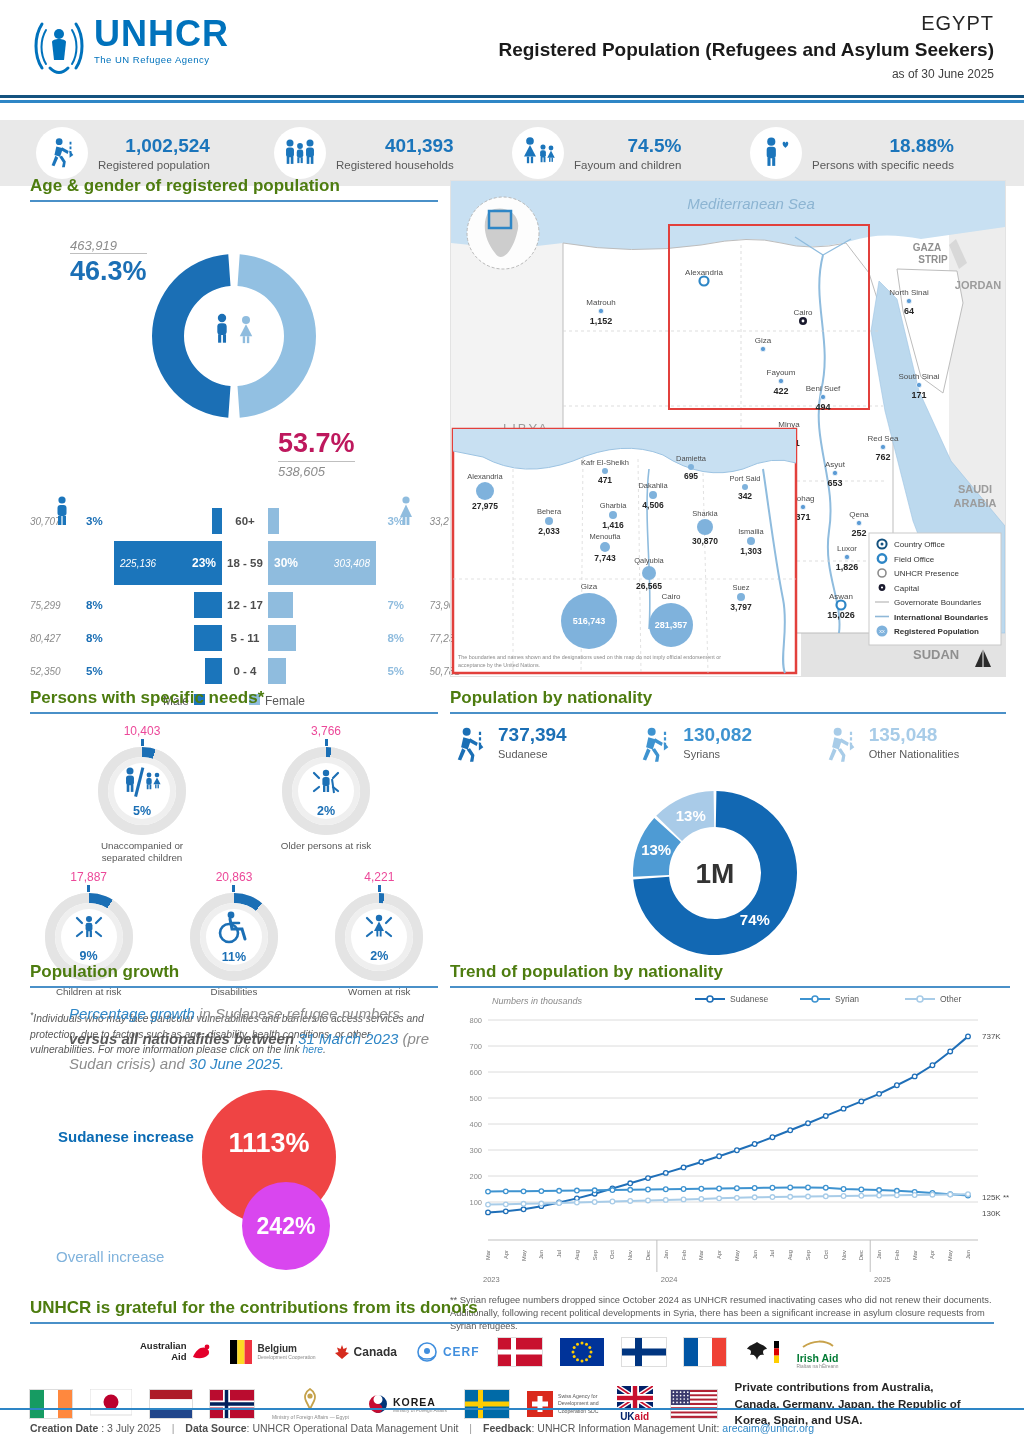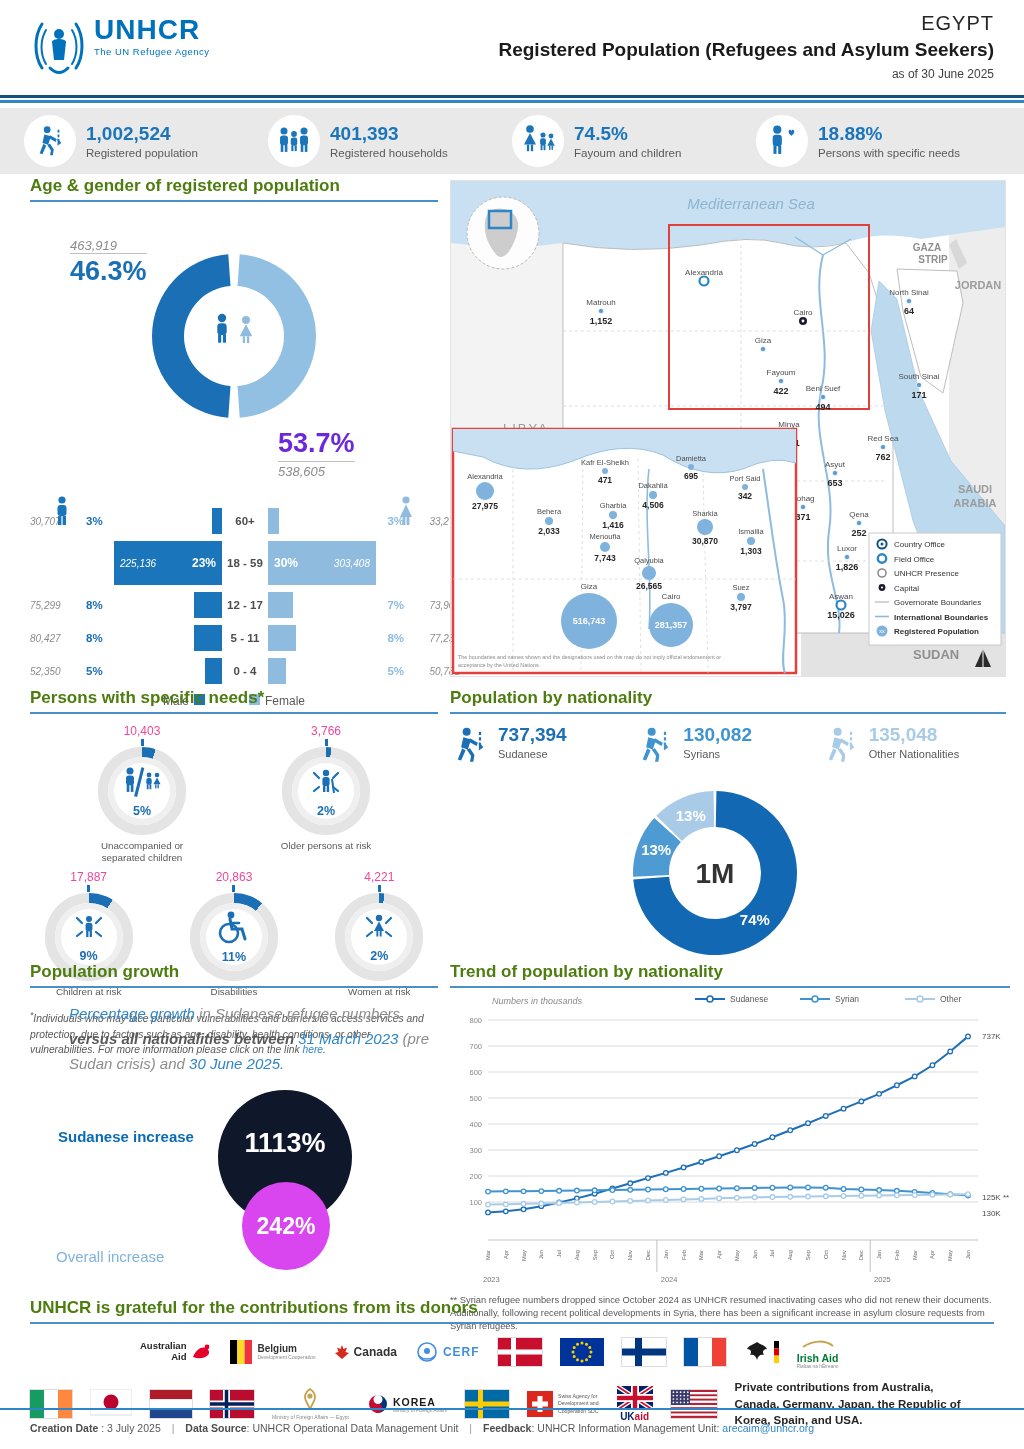--- a/index.html
+++ b/index.html
@@ -2,32 +2,32 @@
 <html><head>
 <meta charset="utf-8">
 <style>
   * { margin:0; padding:0; box-sizing:border-box; }
   body { background:#d8d8d8; font-family:"Liberation Sans", sans-serif; }
   .page { position:relative; width:1024px; height:1449px; background:#fff; margin:0 auto; overflow:hidden; }
 
   
   .header { position:absolute; left:0; top:0; width:100%; height:96px; }
   .logo-wrap { position:absolute; left:30px; top:16px; display:flex; align-items:flex-start; gap:6px; }
-  .logo-text { color:#0072bc; font-weight:bold; font-size:28px; letter-spacing:1px; line-height:1; }
+  .logo-text { color:#0072bc; font-weight:bold; font-size:36px; letter-spacing:1px; line-height:1; }
   .logo-sub { color:#0072bc; font-size:9.5px; letter-spacing:.5px; margin-top:2px; }
   .head-right { position:absolute; right:30px; top:12px; text-align:right; }
   .head-country { font-size:20px; color:#262626; letter-spacing:1px; }
   .head-title { font-size:19px; font-weight:bold; color:#1a1a1a; margin-top:4px; }
   .head-asof { font-size:12px; color:#404040; margin-top:6px; }
   .rule { position:absolute; left:0; top:95px; width:100%; }
   .rule .r1 { height:3px; background:#14527f; }
   .rule .r2 { height:3px; background:#2e86c6; margin-top:2px; }
 
   
-  .stats { position:absolute; left:0; top:108px; width:100%; height:66px; background:#e9e9e9; display:flex; align-items:center; padding:0 24px; }
+  .stats { position:absolute; left:0; top:120px; width:100%; height:66px; background:#e9e9e9; display:flex; align-items:center; padding:0 36px;text-align:right; }
   .stat { flex:1; display:flex; align-items:center; gap:10px; }
   .stat-circle { width:52px; height:52px; border-radius:50%; background:#fff; display:flex; align-items:center; justify-content:center; flex:0 0 52px; }
   .stat-value { font-size:19px; font-weight:bold; color:#1b75bb; }
   .stat-label { font-size:11.5px; color:#595959; margin-top:2px; }
 
   
   h2.sec { color:#4d7c0f; font-size:17px; font-weight:bold; padding-bottom:4px; border-bottom:2px solid #4a90c8; }
 
   
   .age-sec    { position:absolute; left:30px;  top:176px; width:408px; }
@@ -38,21 +38,21 @@
   .trend-sec  { position:absolute; left:450px; top:962px; width:560px; }
   .donors-sec { position:absolute; left:30px;  top:1298px; width:964px; }
   .footer     { position:absolute; left:0;     top:1408px; width:100%; border-top:2px solid #2e86c6; padding:12px 30px 0 30px; }
 
   
   .donut-wrap { position:relative; height:300px; }
   .gd-male-label   { position:absolute; left:40px; top:36px; }
   .gd-male-num  { font-size:13px; color:#8c8c8c; font-style:italic; }
   .gd-male-pct  { font-size:27px; color:#1b6fb5; font-weight:bold; border-top:1px solid #bfbfbf; padding-top:2px; }
   .gd-fem-label { position:absolute; left:248px; top:226px; text-align:left; }
-  .gd-fem-pct   { font-size:27px; color:#6d28d9; font-weight:bold; border-bottom:1px solid #bfbfbf; padding-bottom:2px;}
+  .gd-fem-pct   { font-size:27px; color:#be185d; font-weight:bold; border-bottom:1px solid #bfbfbf; padding-bottom:2px;}
   .gd-fem-num   { font-size:13px; color:#8c8c8c; font-style:italic; margin-top:2px; }
   .pyr { margin-top:6px; }
   .pyr-row { display:grid; grid-template-columns:56px 28px 108px 46px 108px 28px 56px; align-items:center; margin-bottom:7px; }
   .pyr-mval { font-size:10px; color:#8c8c8c; font-style:italic; text-align:left; }
   .pyr-fval { font-size:10px; color:#8c8c8c; font-style:italic; text-align:right; }
   .pyr-mpct { font-size:11.5px; color:#1b6fb5; font-weight:bold; text-align:left; }
   .pyr-fpct { font-size:11.5px; color:#8fbcde; font-weight:bold; text-align:right; }
   .pyr-age  { font-size:11.5px; color:#4d4d4d; font-weight:bold; text-align:center; }
   .pyr-mbar-wrap { display:flex; justify-content:flex-end; }
   .pyr-fbar-wrap { display:flex; justify-content:flex-start; }
@@ -89,21 +89,21 @@
   .nat-donut-wrap { position:relative; height:190px; margin-top:8px; }
 
   
   .growth-para { margin-top:14px; font-size:15px; line-height:1.65; font-style:italic;margin-left:39px; }
   .gp-blue { color:#2e86c6; }
   .gp-gray { color:#8c8c8c; }
   .gp-dark { color:#595959; font-weight:bold; }
   .growth-viz { position:relative; height:210px; margin-top:14px; }
   .gv-lab1 { position:absolute; left:28px; top:38px; font-size:15px; font-weight:bold; color:#0a6bb4; }
   .gv-lab2 { position:absolute; left:26px; top:158px; font-size:15px; color:#7fb2dc; }
-  .gv-big { position:absolute; left:188px; top:0; width:134px; height:134px; border-radius:50%; background:#0f172a; color:#fff; font-size:27px; font-weight:bold; display:flex; align-items:center; justify-content:center; padding-bottom:28px; }
+  .gv-big { position:absolute; left:172px; top:0; width:134px; height:134px; border-radius:50%; background:#ef4444; color:#fff; font-size:27px; font-weight:bold; display:flex; align-items:center; justify-content:center; padding-bottom:28px; }
   .gv-small { position:absolute; left:212px; top:92px; width:88px; height:88px; border-radius:50%; background:#d946ef; color:#fff; font-size:23px; font-weight:bold; display:flex; align-items:center; justify-content:center; }
 
   
   .trend-note { font-size:9.3px; color:#595959; line-height:1.4; margin-top:2px; }
 
   
   .donor-rows { margin-top:8px; }
   .donor-row { display:flex; align-items:center; gap:18px; margin-top:10px; flex-wrap:nowrap; }
   .donor-row.first { padding-left:110px; }
   .donor { display:flex; flex-direction:column; align-items:center; justify-content:center; }

